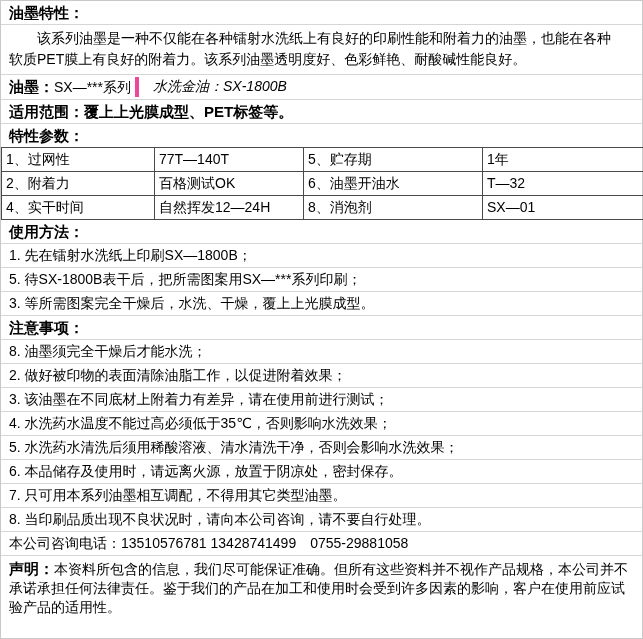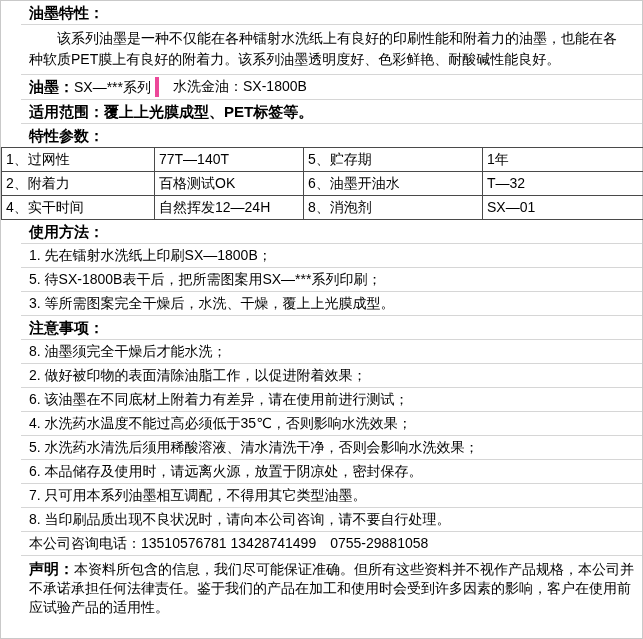--- a/index.html
+++ b/index.html
@@ -13,35 +13,34 @@
   }
   .page {
     width: 643px; height: 639px;
     border: 1px solid #c9c9c9;
     background: #ffffff;
   }
   .row {
     border-bottom: 1px solid #d6d6d6;
     padding: 2px 8px;
     line-height: 19px;
-    margin-left: 20px;
   }
   .heading { font-weight: bold; font-size: 15px; }
   .para {
     padding: 3px 24px 4px 8px;
     line-height: 21px;
     text-indent: 2em;
   }
   .ink-row { display: flex; align-items: stretch; padding: 2px 0; }
   .ink-cell-1 {
     padding: 0 4px 0 8px;
     border-right: 4px solid #ec4899;
     white-space: nowrap;
   }
-  .ink-cell-2 { padding-left: 14px; white-space: nowrap; }
+  .ink-cell-2 { padding-left: 14px; white-space: nowrap; font-style: italic; }
   b.inline-label { font-weight: bold; font-size: 15px; }
   .no-border { border-bottom: none; }
   table.params {
     width: 100%;
     border-collapse: collapse;
     table-layout: fixed;
   }
   table.params td {
     border: 1px solid #4a4a4a;
     padding: 2px 4px;
@@ -106,21 +105,21 @@
   </table>
 
   <div class="row heading">使用方法：</div>
   <div class="row">1. 先在镭射水洗纸上印刷SX—1800B；</div>
   <div class="row">5. 待SX-1800B表干后，把所需图案用SX—***系列印刷；</div>
   <div class="row">3. 等所需图案完全干燥后，水洗、干燥，覆上上光膜成型。</div>
 
   <div class="row heading">注意事项：</div>
   <div class="row">8. 油墨须完全干燥后才能水洗；</div>
   <div class="row">2. 做好被印物的表面清除油脂工作，以促进附着效果；</div>
-  <div class="row">6. 该油墨在不同底材上附着力有差异，请在使用前进行测试；</div>
+  <div class="row">3. 该油墨在不同底材上附着力有差异，请在使用前进行测试；</div>
   <div class="row">4. 水洗药水温度不能过高必须低于35℃，否则影响水洗效果；</div>
   <div class="row">5. 水洗药水清洗后须用稀酸溶液、清水清洗干净，否则会影响水洗效果；</div>
   <div class="row">6. 本品储存及使用时，请远离火源，放置于阴凉处，密封保存。</div>
   <div class="row">7. 只可用本系列油墨相互调配，不得用其它类型油墨。</div>
   <div class="row">8. 当印刷品质出现不良状况时，请向本公司咨询，请不要自行处理。</div>
 
   <div class="row"><span>本公司咨询电话：</span><span class="phones">13510576781 13428741499　0755-29881058</span></div>
 
   <div class="row disclaimer"><b class="inline-label">声明：</b><span>本资料所包含的信息，我们尽可能保证准确。但所有这些资料并不视作产品规格，本公司并不承诺承担任何法律责任。鉴于我们的产品在加工和使用时会受到许多因素的影响，客户在使用前应试验产品的适用性。</span></div>
 

